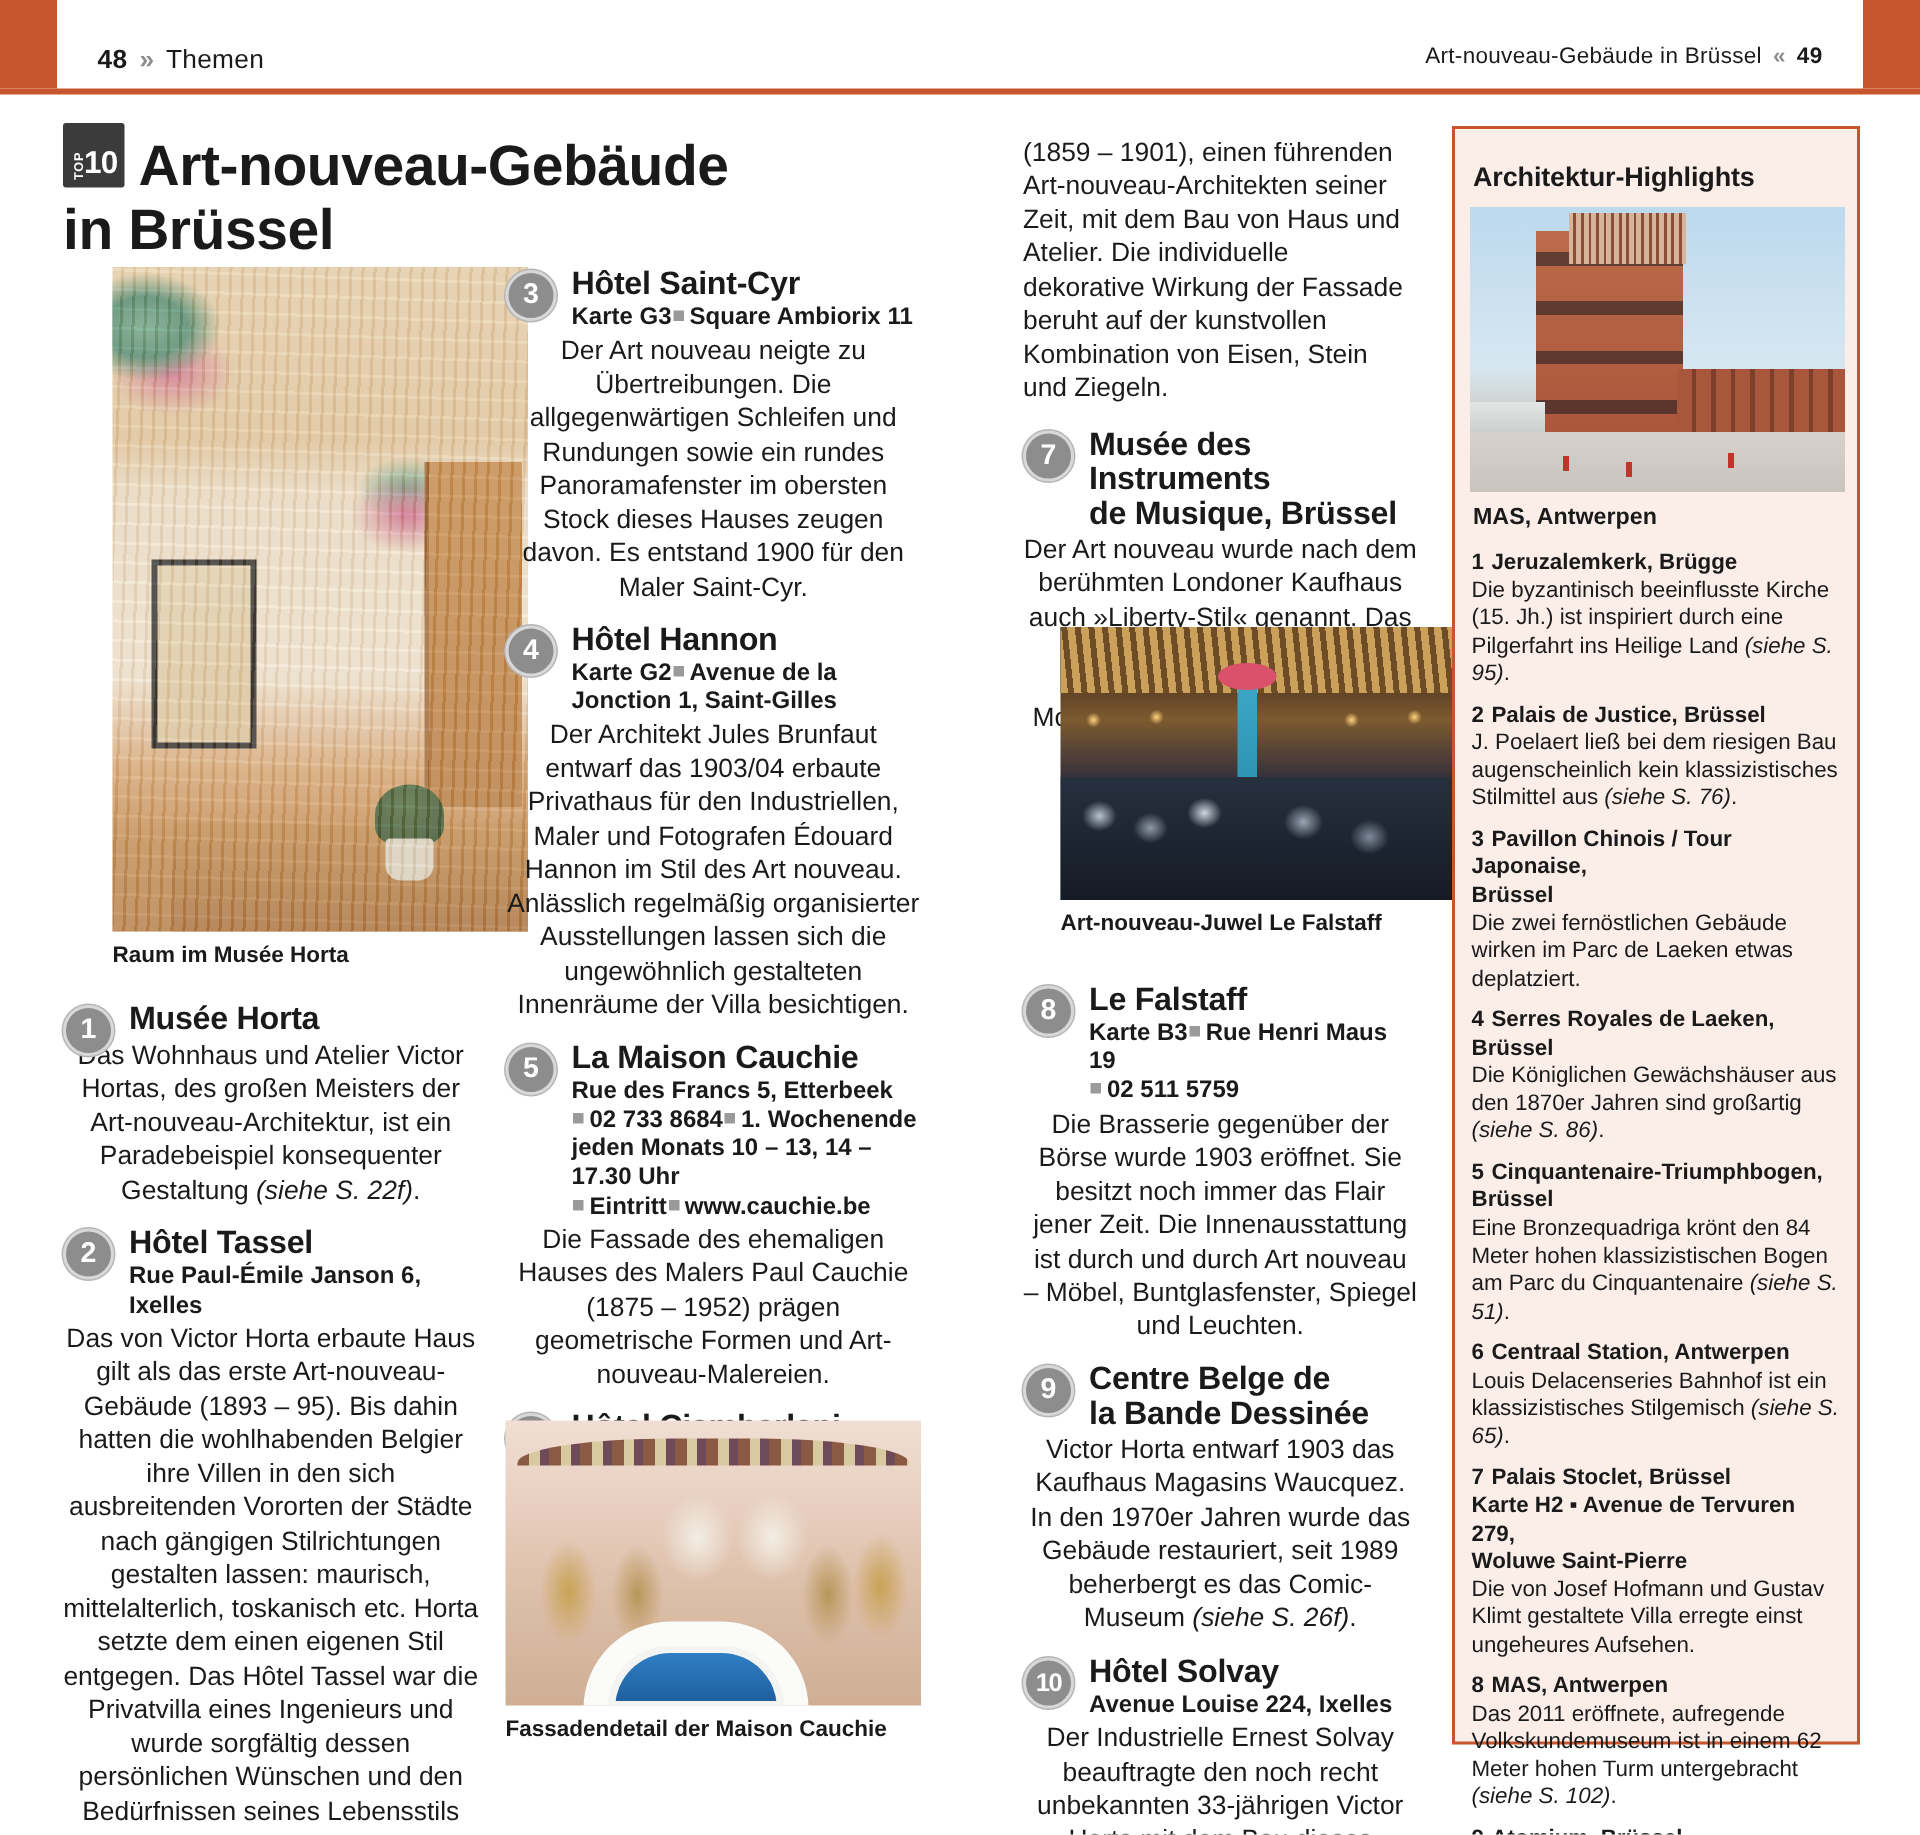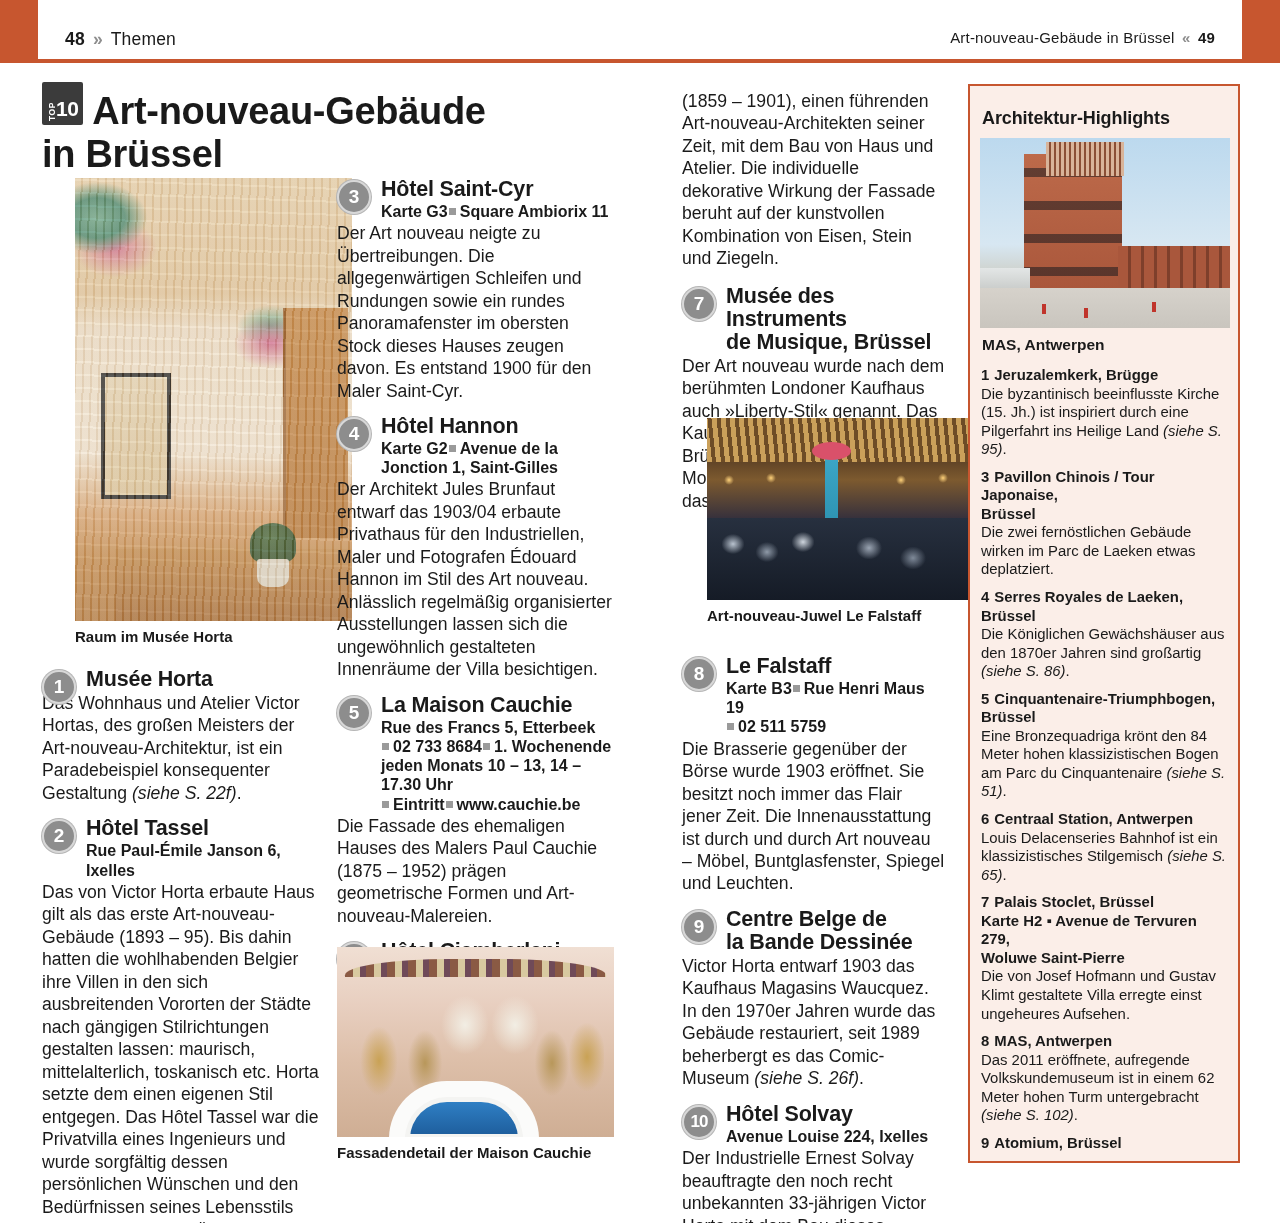--- a/index.html
+++ b/index.html
@@ -88,21 +88,21 @@
   .ename{
     font-size:21.5px;font-weight:bold;line-height:1.07;letter-spacing:-.2px;
     display:block;
   }
   .esub{
     font-size:16px;font-weight:bold;line-height:1.2;display:block;margin-top:1px;
   }
   .esub2{
     font-size:16px;font-weight:bold;line-height:1.2;display:block;
   }
-  .entry-body{margin-top:1px;}
+  .entry-body{margin-top:1px;text-align:center;}
   .sq{
     display:inline-block;width:7px;height:7px;background:#9a9a9a;
     vertical-align:2px;margin:0 4px 0 1px;
   }
 
   
   .fig{position:absolute;}
   .fig .cap{
     font-size:15px;font-weight:bold;margin-top:7px;line-height:1.2;color:#1a1a1a;
   }
@@ -461,20 +461,24 @@
 
   <div class="sb-caption">MAS, Antwerpen</div>
 
   <div class="sb-list">
 
     <div class="sb-item">
       <span class="sb-h"><span class="no">1</span><span>Jeruzalemkerk, Brügge</span></span>
       <span class="sb-b"><span>Die byzantinisch beeinflusste Kirche (15. Jh.) ist inspiriert durch eine Pilgerfahrt ins Heilige Land </span><span class="it">(siehe S. 95)</span><span>.</span></span>
     </div>
 
+    <div class="sb-item">
+      <span class="sb-h"><span class="no">2</span><span>Palais de Justice, Brüssel</span></span>
+      <span class="sb-b"><span>J. Poelaert ließ bei dem riesigen Bau augenscheinlich kein klassizistisches Stilmittel aus </span><span class="it">(siehe S. 76)</span><span>.</span></span>
+    </div>
 
     <div class="sb-item">
       <span class="sb-h"><span class="no">3</span><span>Pavillon Chinois / Tour Japonaise,</span></span>
       <span class="sb-h">Brüssel</span>
       <span class="sb-b"><span>Die zwei fernöstlichen Gebäude wirken im Parc de Laeken etwas deplatziert.</span></span>
     </div>
 
     <div class="sb-item">
       <span class="sb-h"><span class="no">4</span><span>Serres Royales de Laeken, Brüssel</span></span>
       <span class="sb-b"><span>Die Königlichen Gewächshäuser aus den 1870er Jahren sind großartig </span><span class="it">(siehe S. 86)</span><span>.</span></span>

